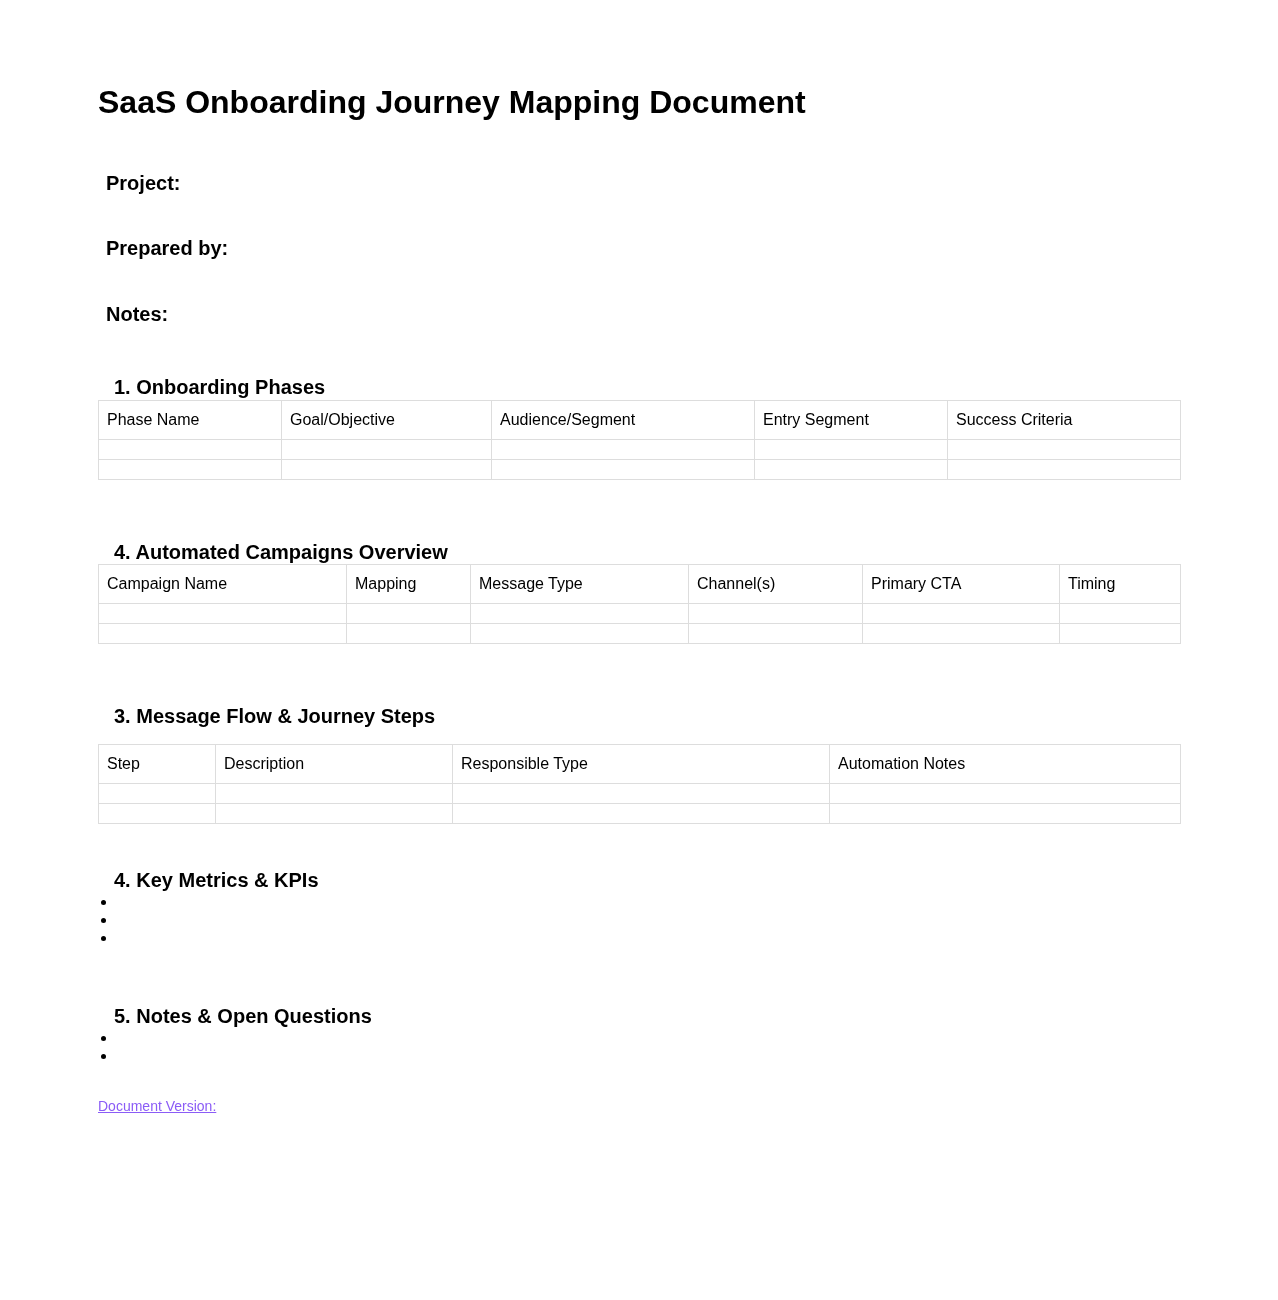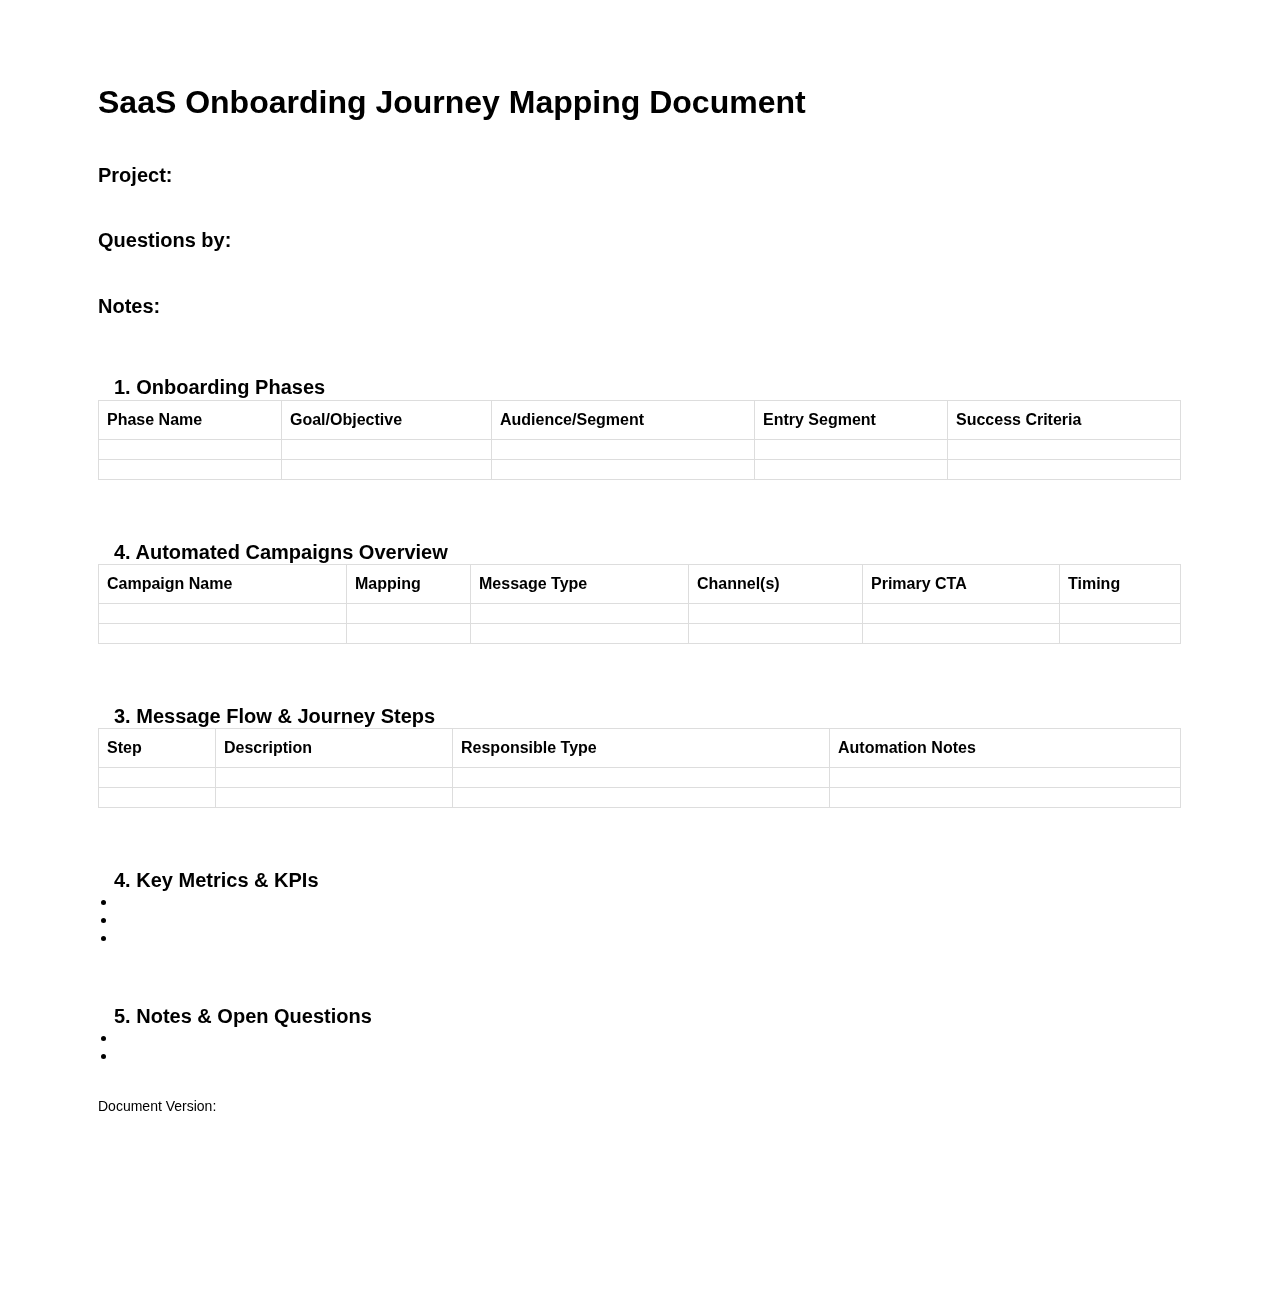--- a/index.html
+++ b/index.html
@@ -6,55 +6,55 @@
   body {
     width: 1278px; height: 1300px; position: relative;
     font-family: "Liberation Sans", sans-serif; color: #000;
   }
   .page { position: absolute; left: 98px; top: 0; width: 1082px; }
   h1 {
     position: absolute; left: 0; top: 82px; margin: 0;
     font-size: 32px; font-weight: bold; line-height: 40px; white-space: nowrap; text-align: right;
   }
   .meta {
-    position: absolute; left: 0; margin: 0;
+    position: absolute; left: 0; margin: 8px;
     font-size: 20px; font-weight: bold; line-height: 24px;
   }
   h2 {
     position: absolute; left: 0; margin: 16px;
     font-size: 20px; font-weight: bold; line-height: 24px; white-space: nowrap;
   }
   table {
     position: absolute; left: 0; width: 1082px;
     border-collapse: collapse; table-layout: fixed;
   }
   th, td { border: 1px solid #dddddd; padding: 0 8px; text-align: left; }
-  th { font-size: 16px; font-weight: bold; height: 38px; }
+  th { font-size: 16px; font-weight: normal; height: 38px; }
   td { height: 19px; }
   ul {
     position: absolute; left: 0; margin: 0; padding: 0 0 0 0; list-style: none;
   }
   li { position: relative; height: 18px; }
   li::before {
     content: ""; position: absolute; left: 3px; top: 7px;
     width: 5px; height: 5px; border-radius: 50%; background: #000;
   }
   .footer {
     position: absolute; left: 0; top: 1097px; margin: 0;
-    font-size: 14px; color: #000000; line-height: 18px;
+    font-size: 14px; color: #8b5cf6; line-height: 18px; text-decoration: underline;
   }
 </style>
 </head>
 <body>
 
 <div class="page">
   <h1>SaaS Onboarding Journey Mapping Document</h1>
 
   <p class="meta" style="top:163px">Project:</p>
-  <p class="meta" style="top:228px">Questions by:</p>
+  <p class="meta" style="top:228px">Prepared by:</p>
   <p class="meta" style="top:294px">Notes:</p>
 
   <h2 style="top:359px">1. Onboarding Phases</h2>
   <table style="top:400px">
     <colgroup>
         <col style="width:183px">
         <col style="width:210px">
         <col style="width:263px">
         <col style="width:193px">
         <col style="width:233px">
@@ -120,21 +120,21 @@
         <td></td>
         <td></td>
         <td></td>
         <td></td>
         <td></td>
       </tr>
     </tbody>
   </table>
 
   <h2 style="top:688px">3. Message Flow &amp; Journey Steps</h2>
-  <table style="top:728px">
+  <table style="top:744px">
     <colgroup>
         <col style="width:117px">
         <col style="width:237px">
         <col style="width:377px">
         <col style="width:351px">
       </colgroup>
     <thead>
       <tr>
         <th>Step</th>
         <th>Description</th>

